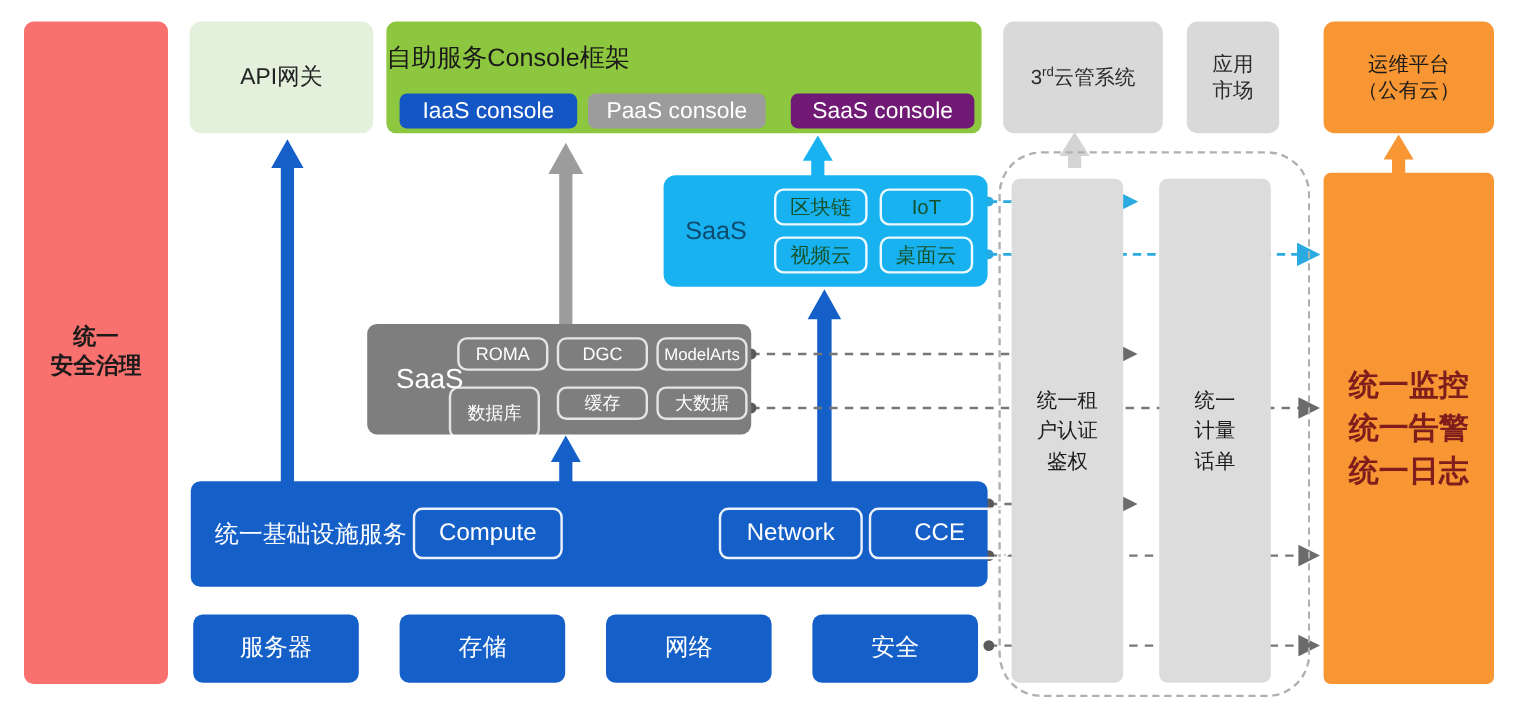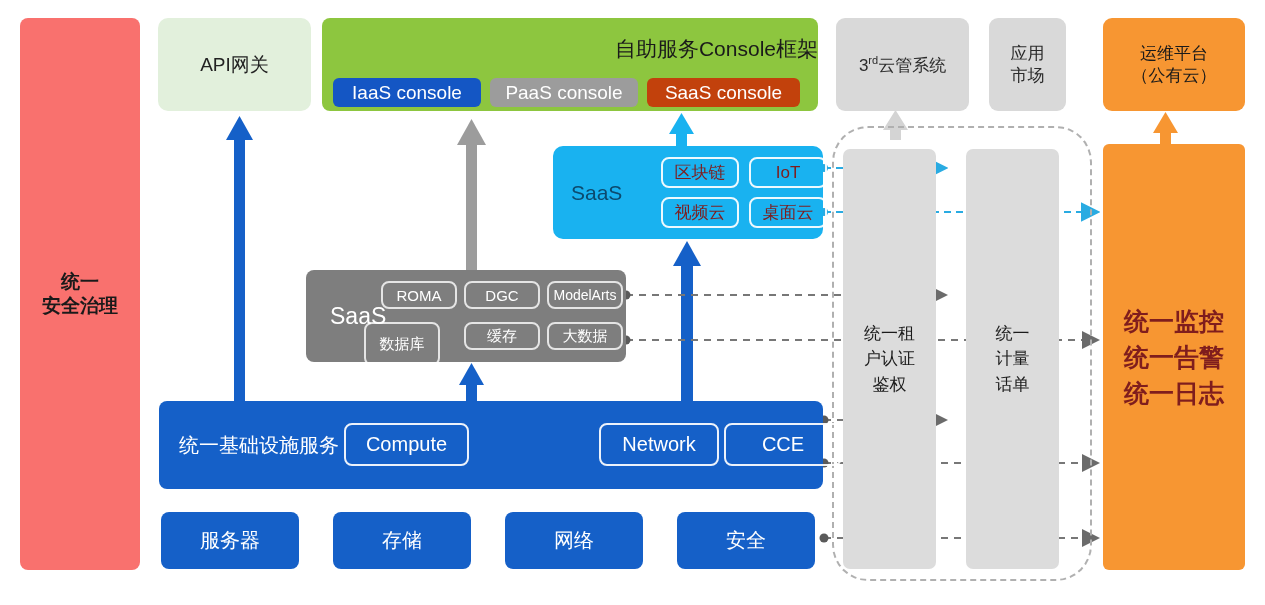--- a/index.html
+++ b/index.html
@@ -22,30 +22,30 @@
   .panel-apigw{
     background:#E2F0DC;border-radius:10px;color:#222;
     font-size:19px;
   }
   
   .panel-console{
     background:#8CC63F;background:#8DC63F;border-radius:8px;
     display:block;
   }
   .console-title{
-    position:absolute;left:0;right:0;top:18px;text-align:right;
+    position:absolute;left:0;right:0;top:18px;text-align:left;
     font-size:21px;color:#1a1a1a;font-weight:400;
   }
   .chip{
     position:absolute;border-radius:6px;display:flex;align-items:center;justify-content:center;
     color:#fff;font-size:19px;box-sizing:border-box;
   }
   .chip-iaas{background:#1456C4;}
   .chip-paas{background:#9C9C9C;}
-  .chip-saas{background:#c2410c;}
+  .chip-saas{background:#701a75;margin-left:12px;}
 
   
   .panel-grey{
     background:#D9D9D9;border-radius:9px;color:#2b2b2b;font-size:17px;
   }
   .panel-grey sup{font-size:11px;vertical-align:super;}
 
   
   .panel-orange{
     background:#F79632;border-radius:9px;color:#1a1a1a;font-size:17px;
@@ -55,21 +55,21 @@
     font-size:25px;font-weight:700;line-height:1.45;
   }
 
   
   .panel-saas{background:#19B2F0;border-radius:10px;display:block;}
   .saas-label{position:absolute;left:18px;top:50%;transform:translateY(-50%);
     color:#0c4a6e;font-size:21px;}
   .tag{
     position:absolute;box-sizing:border-box;border:2px solid rgba(255,255,255,.92);
     border-radius:8px;display:flex;align-items:center;justify-content:center;
-    color:#7f1d1d;font-size:17px;margin-left:16px;
+    color:#14532d;font-size:17px;
   }
 
   
   .panel-paas{background:#7E7E7E;border-radius:8px;display:block;}
   .paas-label{position:absolute;left:24px;top:50%;transform:translateY(-50%);
     color:#fff;font-size:23px;}
   .tag-g{
     position:absolute;box-sizing:border-box;border:2px solid rgba(255,255,255,.80);
     border-radius:8px;display:flex;align-items:center;justify-content:center;
     color:#fff;font-size:15px;
@@ -244,21 +244,21 @@
     <div class="paas-label">SaaS</div>
     <div class="tag-g" style="left:75px;top:11px;width:76px;height:28px;">
       <span>ROMA</span>
     </div>
     <div class="tag-g" style="left:158px;top:11px;width:76px;height:28px;">
       <span>DGC</span>
     </div>
     <div class="tag-g" style="left:241px;top:11px;width:76px;height:28px;font-size:14px;">
       <span>ModelArts</span>
     </div>
-    <div class="tag-g" style="left:58px;top:52px;width:76px;height:44px;">
+    <div class="tag-g" style="left:68px;top:52px;width:76px;height:44px;">
       <span>数据库</span>
     </div>
     <div class="tag-g" style="left:158px;top:52px;width:76px;height:28px;">
       <span>缓存</span>
     </div>
     <div class="tag-g" style="left:241px;top:52px;width:76px;height:28px;">
       <span>大数据</span>
     </div>
   </div>
 

